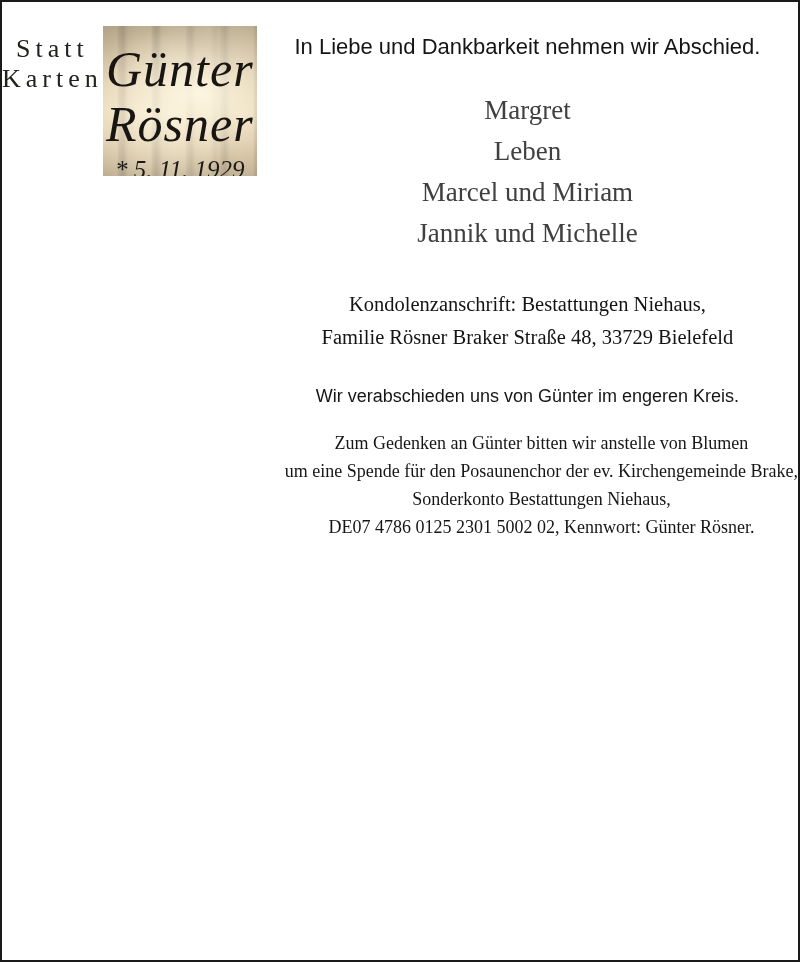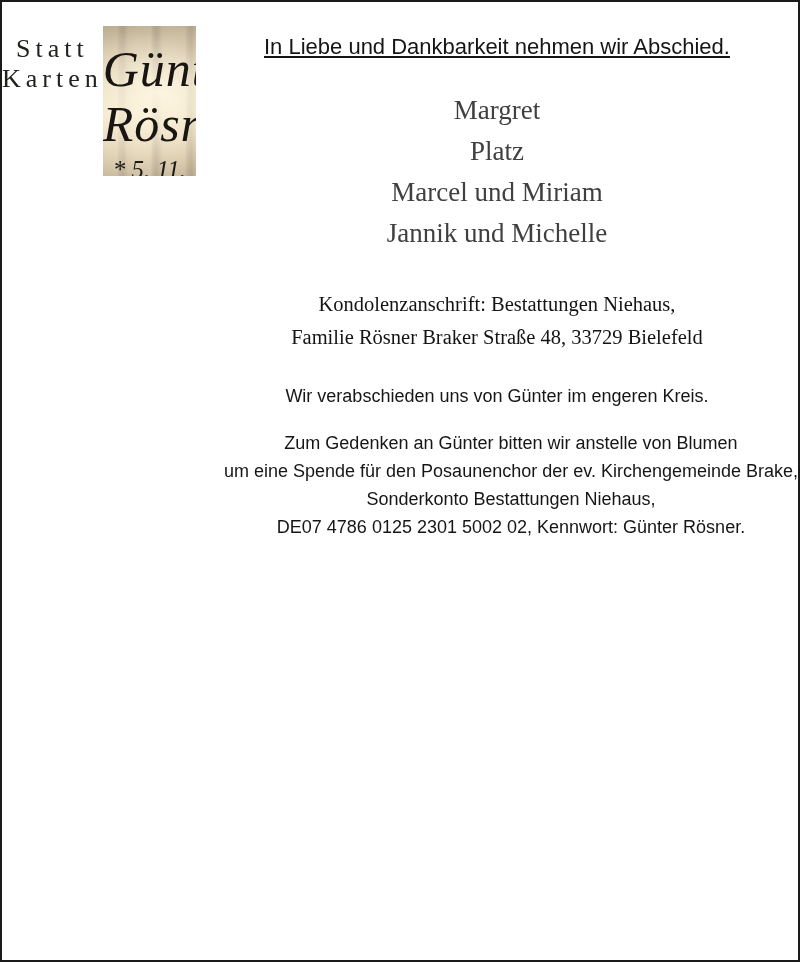--- a/index.html
+++ b/index.html
@@ -123,21 +123,20 @@
   .lower {
     flex: 1;
     text-align: center;
     padding-top: 32px;
   }
   .farewell {
     font-family: "Liberation Sans", sans-serif;
     font-size: 22px;
     color: #151515;
     margin-bottom: 30px;
-    text-decoration: underline;
   }
   .mourners {
     font-family: "Liberation Serif", serif;
     font-size: 27px;
     line-height: 41px;
     color: #404040;
   }
   .mourners div {
     white-space: nowrap;
   }
@@ -151,21 +150,21 @@
   .condolence div {
     white-space: nowrap;
   }
   .note {
     font-family: "Liberation Sans", sans-serif;
     font-size: 18px;
     color: #161616;
     margin-top: 32px;
   }
   .donation {
-    font-family: Liberation Sans, sans-serif;
+    font-family: Liberation Serif, serif;
     font-size: 18px;
     line-height: 28px;
     color: #161616;
     margin-top: 22px;
     padding-left: 28px;
   }
   .donation div {
     white-space: nowrap;
   }
 </style>
@@ -188,21 +187,21 @@
           <span>* 5. 11. 1929</span><span class="sep"></span><span>† 6. 10. 2020</span>
         </div>
       </div>
     </div>
 
     <div class="lower">
       <div class="farewell">In Liebe und Dankbarkeit nehmen wir Abschied.</div>
 
       <div class="mourners">
         <div>Margret</div>
-        <div>Platz</div>
+        <div>Leben</div>
         <div>Marcel und Miriam</div>
         <div>Jannik und Michelle</div>
       </div>
 
       <div class="condolence">
         <div>Kondolenzanschrift: Bestattungen Niehaus,</div>
         <div>Familie Rösner Braker Straße 48, 33729 Bielefeld</div>
       </div>
 
       <div class="note">Wir verabschieden uns von Günter im engeren Kreis.</div>

